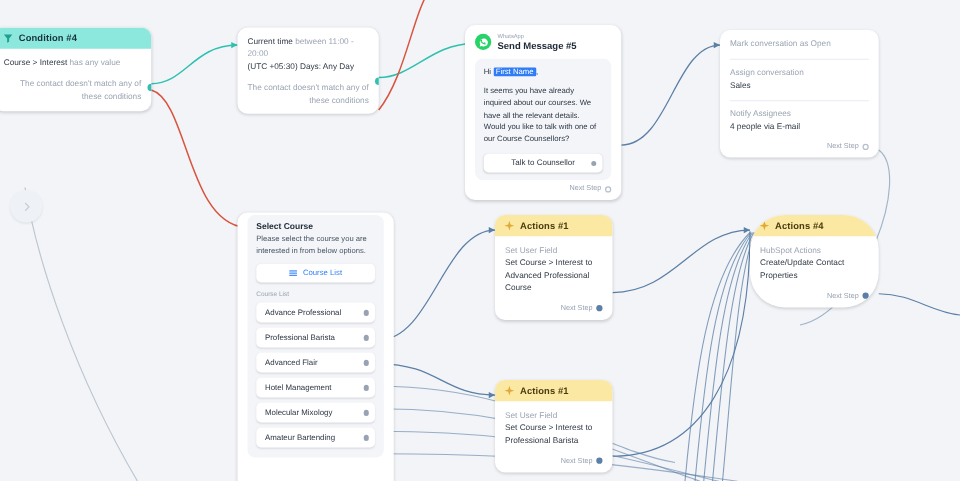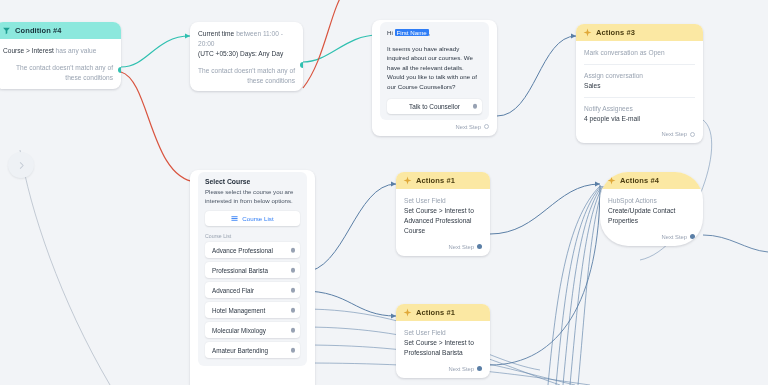--- a/index.html
+++ b/index.html
@@ -155,43 +155,48 @@
         <span class="txt-mut">between 11:00 - 20:00</span>
       </div>
       <div class="txt mb6">(UTC +05:30) Days: Any Day</div>
       <div class="txt txt-mut right">The contact doesn't match any of these conditions</div>
     </div>
     <div class="pill-dot pd-teal" style="right:-3px; top:40px;"></div>
     <div class="pill-dot pd-red" style="right:-3px; top:66px;"></div>
   </div>
 
   <div class="node" style="left:372px; top:20px; width:125px;">
+    <div class="wa-head">
+      <span class="wa-circle">
+        <svg viewBox="0 0 16 16" width="8" height="8">
+            <path fill="#fff" d="M8 1.5A6.4 6.4 0 0 0 2.4 11L1.6 14.4l3.5-.9A6.4 6.4 0 1 0 8 1.5zm3.2 8.7c-.2.5-1 .9-1.4.9-.4 0-.8.2-2.6-.6-2.2-1-3.5-3.2-3.6-3.4-.1-.2-.9-1.2-.9-2.2s.5-1.5.7-1.7c.2-.2.4-.2.5-.2h.4c.1 0 .3 0 .5.4l.6 1.5c.1.2 0 .3 0 .4l-.3.4c-.1.1-.2.2-.1.4.1.2.5.9 1.1 1.4.8.7 1.4.9 1.6 1 .2.1.3.1.4-.1l.5-.6c.1-.2.3-.1.4-.1l1.4.7c.2.1.3.2.4.3 0 .1 0 .6-.1.8z"></path>
+          </svg>
+      </span>
+      <span>
+        <div class="wa-sub">WhatsApp</div>
+        <div class="wa-title">Send Message #5</div>
+      </span>
+    </div>
     <div class="bubble">
       <p><span>Hi </span><span class="tag">First Name</span><span>,</span></p>
       <p style="margin-top:6px;">It seems you have already inquired about our courses. We have all the relevant details. Would you like to talk with one of our Course Counsellors?</p>
       <div class="btn-wa">
         <span>Talk to Counsellor</span>
         <span class="dot-r"></span>
       </div>
     </div>
     <div style="padding:0 8px 6px 8px;">
       <div class="nextstep">
         <span>Next Step</span>
         <span class="ring"></span>
       </div>
     </div>
   </div>
 
   <div class="node" style="left:576px; top:24px; width:127px;">
-    <div class="node-head head-act">
-      <svg class="ico" viewBox="0 0 16 16">
-          <path d="M8 1l1.6 5.4L15 8l-5.4 1.6L8 15l-1.6-5.4L1 8l5.4-1.6z" fill="#e0a93a"></path>
-        </svg>
-      <span>Actions #3</span>
-    </div>
     <div class="node-body">
       <div class="txt txt-mut">Mark conversation as Open</div>
       <div class="divider"></div>
       <div class="txt txt-mut">Assign conversation</div>
       <div class="txt">Sales</div>
       <div class="divider"></div>
       <div class="txt txt-mut">Notify Assignees</div>
       <div class="txt">4 people via E-mail</div>
       <div class="nextstep" style="margin-top:8px;">
         <span>Next Step</span>

